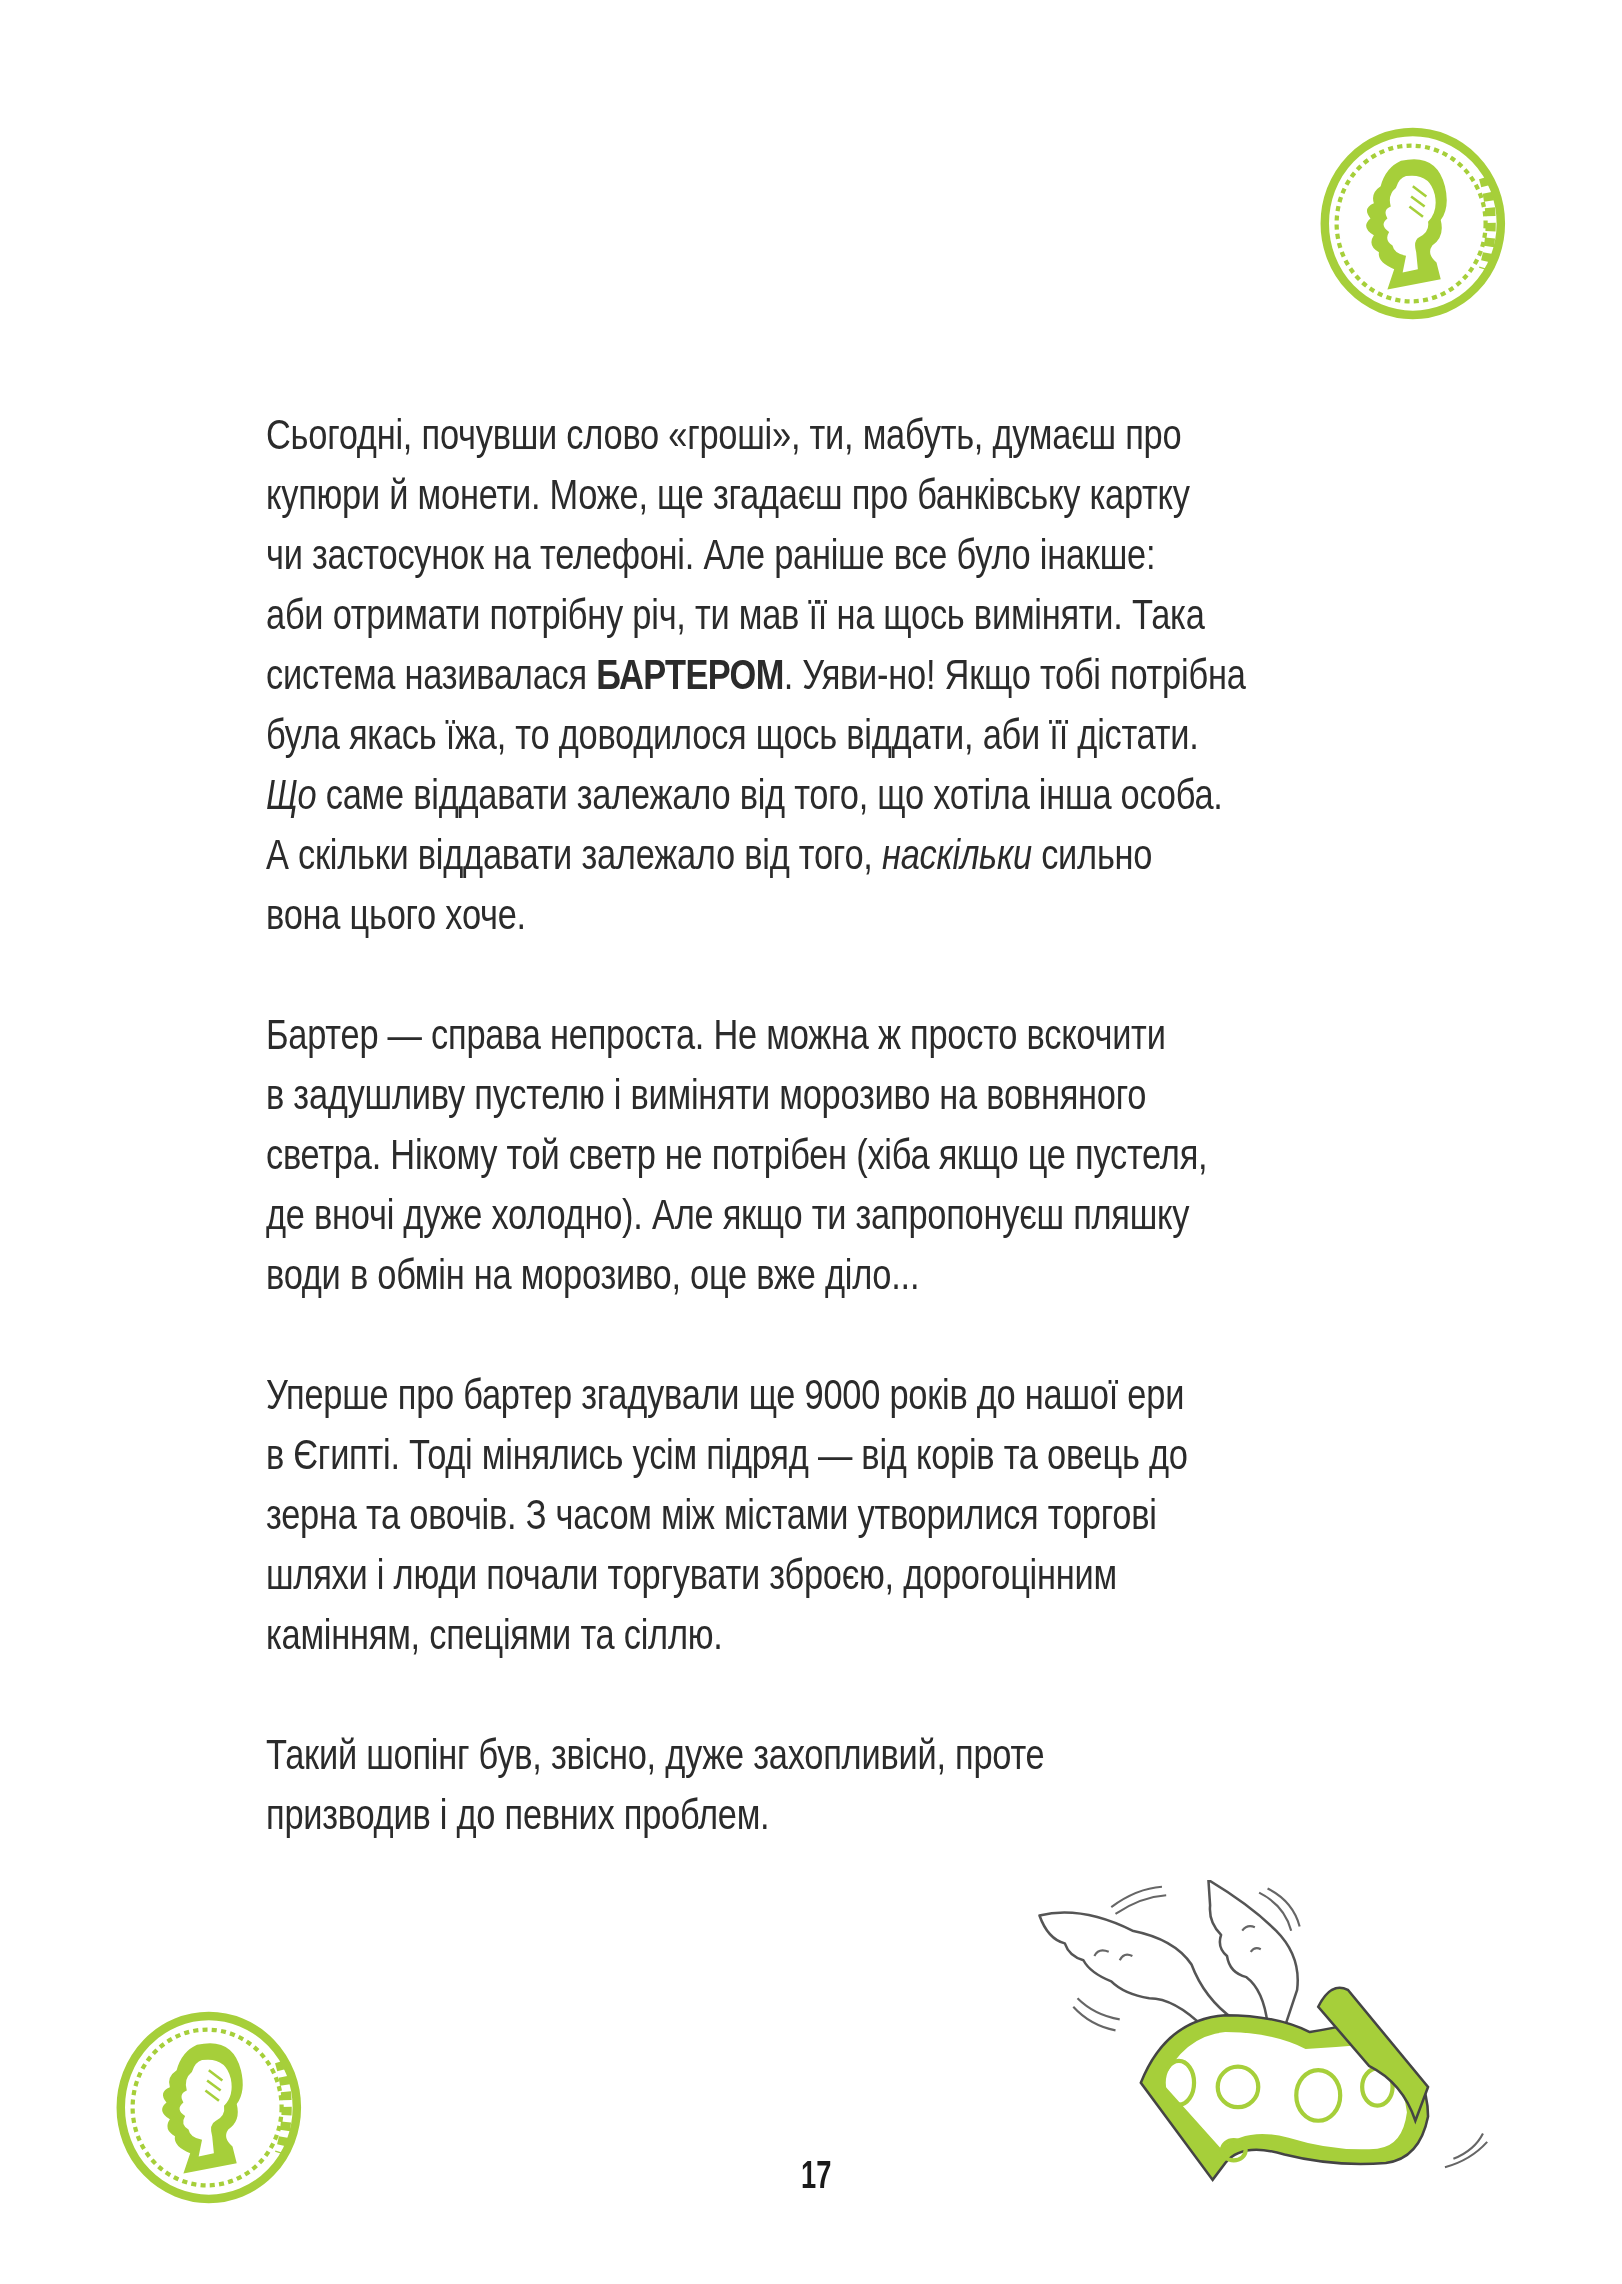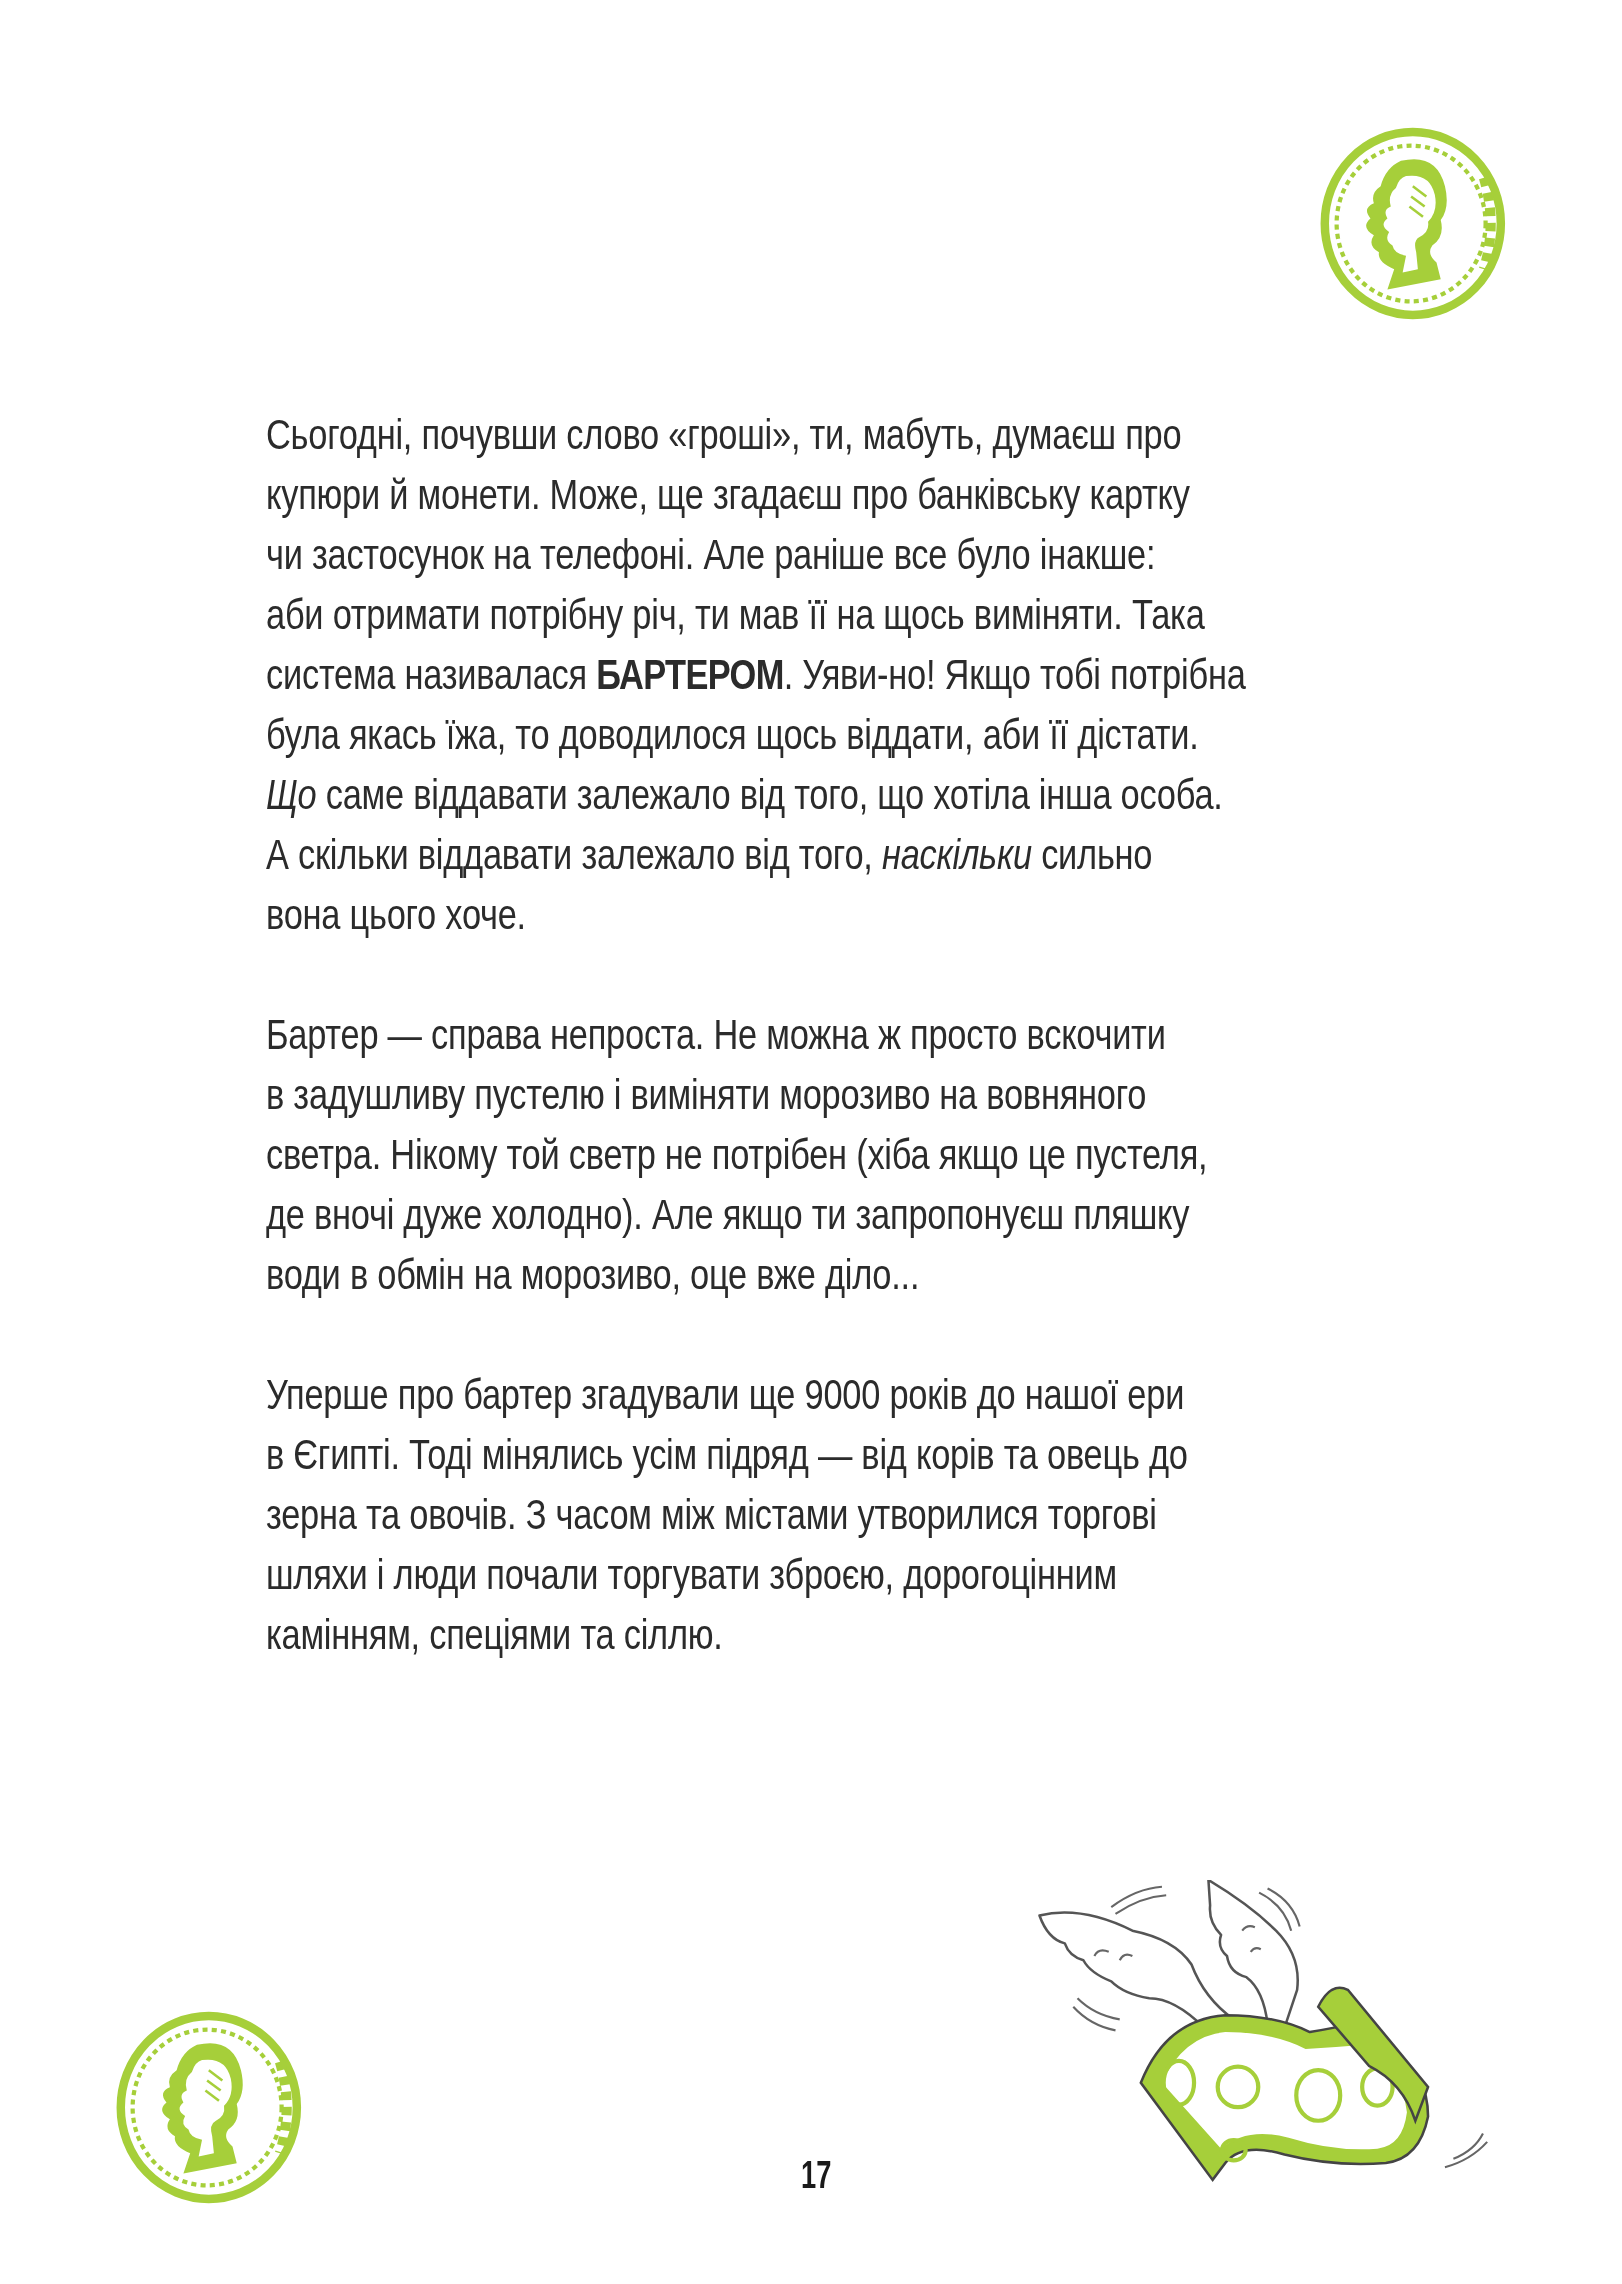--- a/index.html
+++ b/index.html
@@ -55,20 +55,24 @@
     </div>
 
     <div class="para">
       <span class="line"><span>Уперше про бартер згадували ще 9000 років до нашої ери</span></span>
       <span class="line"><span>в Єгипті. Тоді мінялись усім підряд — від корів та овець до</span></span>
       <span class="line"><span>зерна та овочів. З часом між містами утворилися торгові</span></span>
       <span class="line"><span>шляхи і люди почали торгувати зброєю, дорогоцінним</span></span>
       <span class="line"><span>камінням, спеціями та сіллю.</span></span>
     </div>
 
+    <div class="para">
+      <span class="line"><span>Такий шопінг був, звісно, дуже захопливий, проте</span></span>
+      <span class="line"><span>призводив і до певних проблем.</span></span>
+    </div>
   </div>
 
   <svg class="coin" style="left:1031px; top:1880px;" width="490" height="321" viewBox="0 0 580 380">
     <g fill="#fff" stroke="#555" stroke-width="3" stroke-linejoin="round">
       <path d="M10 42 Q60 30 120 60 Q170 70 190 100 Q205 140 240 165 L205 175 Q170 140 140 140 Q110 135 95 120 Q70 110 62 95 Q45 90 40 75 Q20 70 10 42 Z"></path>
       <path d="M210 0 Q260 30 290 60 Q320 90 315 130 L300 175 L280 170 Q275 130 255 115 Q235 110 232 90 Q220 80 225 65 Q210 50 212 30 Z"></path>
     </g>
     <g fill="none" stroke="#666" stroke-width="2.5">
       <path d="M95 32 Q125 10 155 8"></path>
         <path d="M100 40 Q130 20 160 18"></path>

